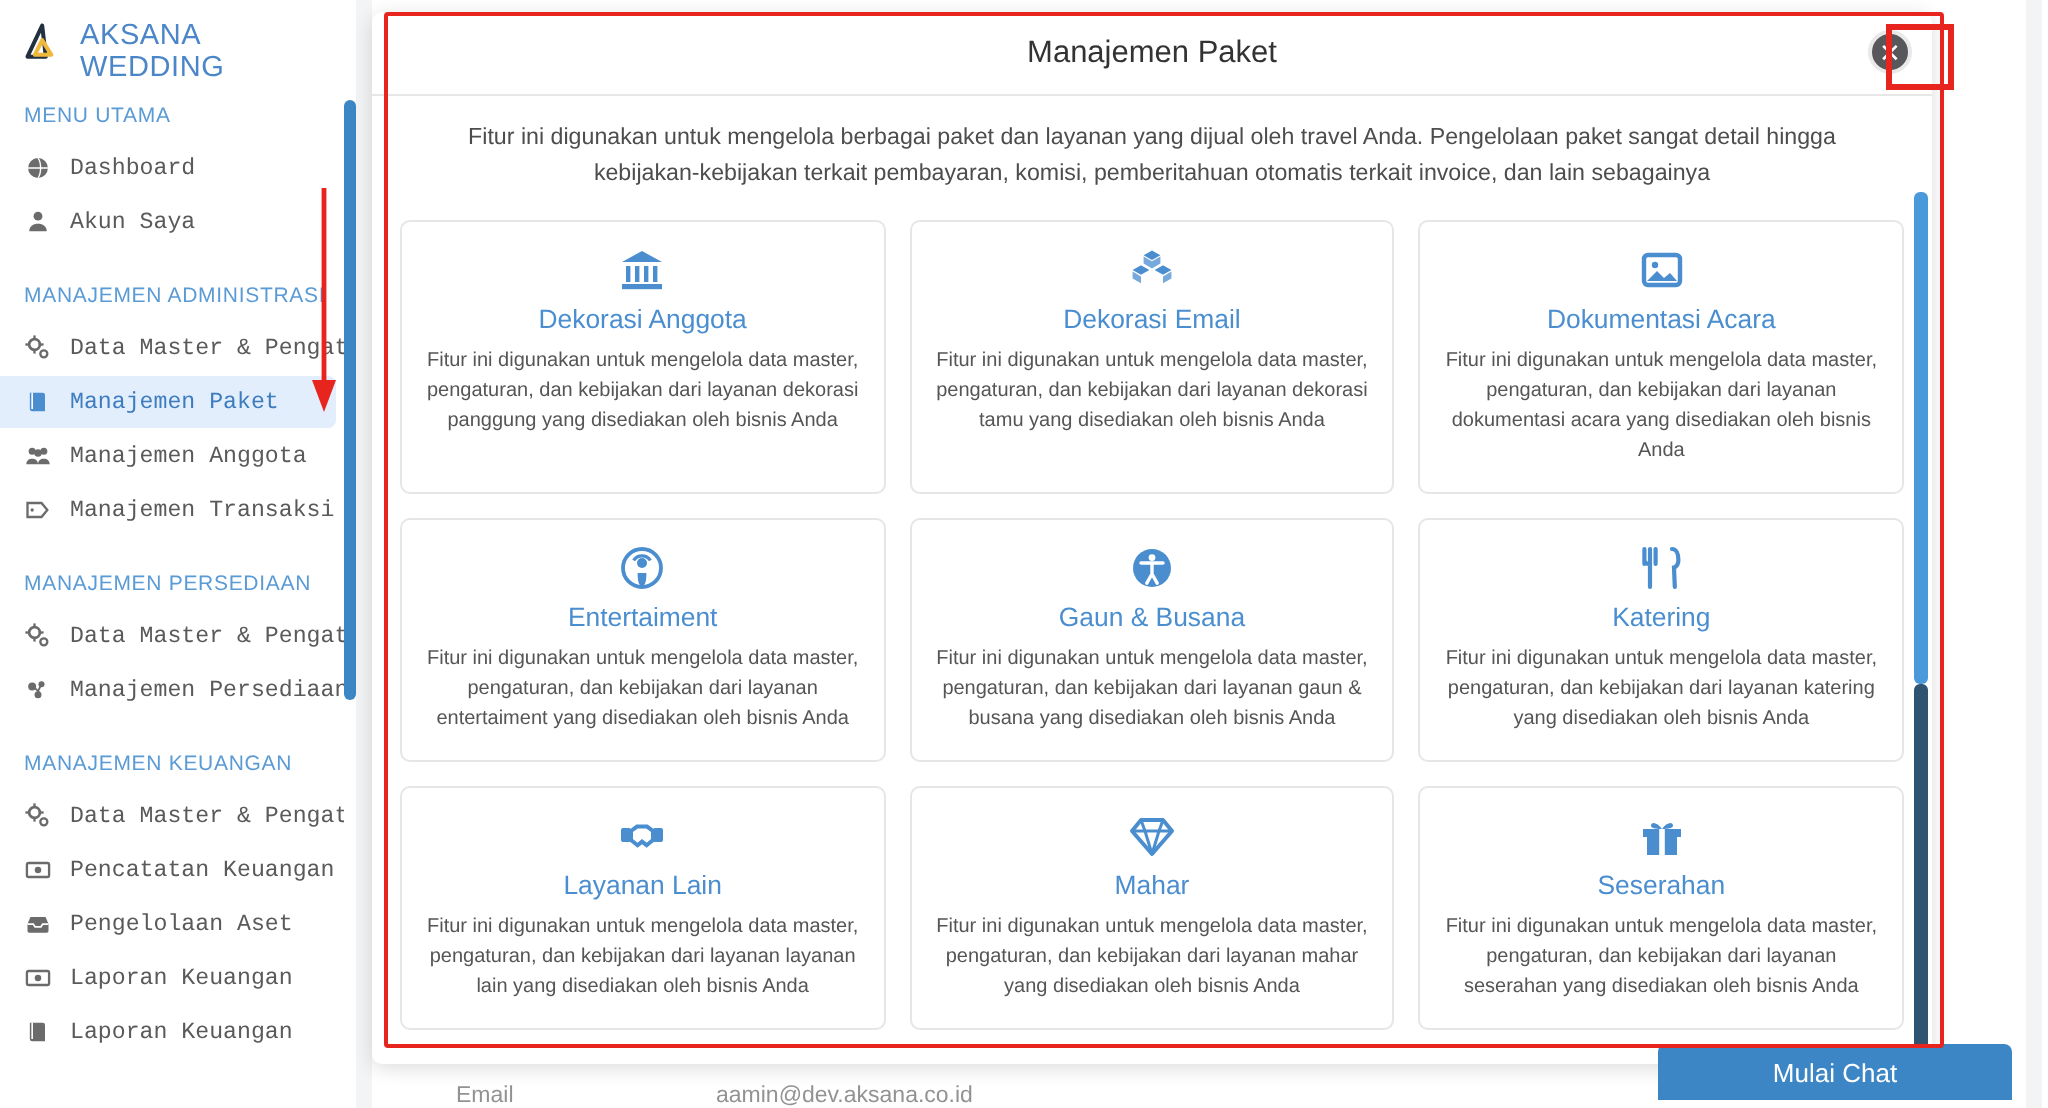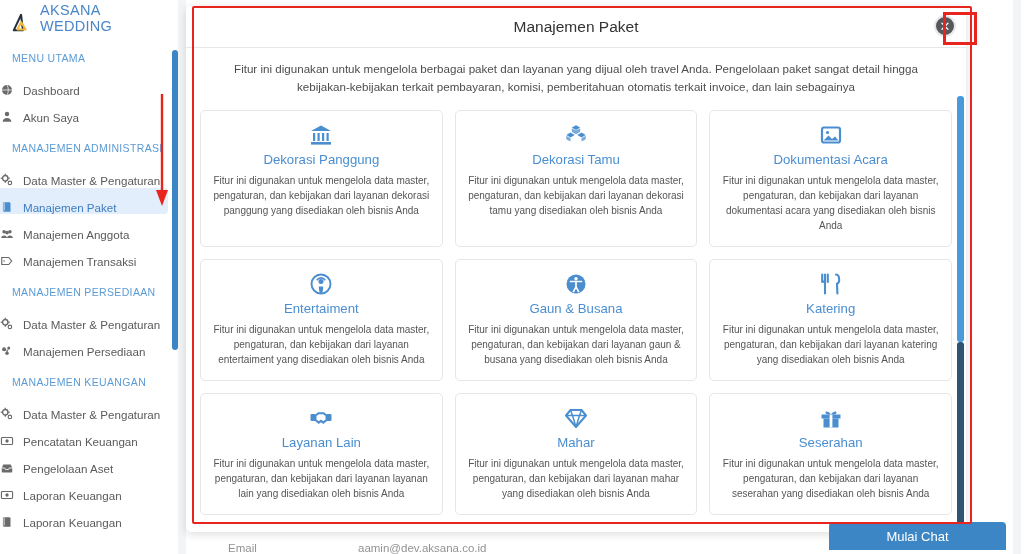--- a/index.html
+++ b/index.html
@@ -9,33 +9,33 @@
     font-family: "Liberation Sans", sans-serif;
     background: #ffffff;
   }
   #app { position: relative; width: 1024px; height: 554px; background:#fff; }
 
   
   .sidebar {
     position: absolute; left:0; top:0; width:172px; height:554px;
     background:#ffffff; overflow:hidden;
   }
-  .brand { display:flex; align-items:flex-end; gap:7px; padding:10px 0 0 11px; height:34px; }
+  .brand { display:flex; align-items:flex-start; gap:7px; padding:10px 0 0 11px; height:34px; }
   .brand-logo { width:22px; height:22px; flex:none; }
   .brand-text { color:#4a86c8; font-size:14.5px; letter-spacing:.3px; font-weight:400; }
 
   .sec-title {
     color:#5b9bd5; font-size:10.5px; letter-spacing:.35px;
     padding:0 0 0 12px; margin-top:18px; margin-bottom:7px;
   }
   .nav-item {
-    display:flex; align-items:flex-end; gap:9px;
-    height:26px; padding-left:0; margin:1px 4px 1px 0;
+    display:flex; align-items:center; gap:9px;
+    height:26px; padding-left:12px; margin:1px 4px 1px 0;
     border-radius:0 4px 4px 0;
-    color:#5a5a5a; font-size:11.6px; cursor:pointer; white-space:nowrap;
+    color:#5a5a5a; font-size:11.6px; cursor:pointer; white-space:nowrap;font-family:Liberation Mono, monospace;
   }
   .nav-item.active { background:#e2eefb; color:#3e7cc0; }
   .nav-ico { width:14px; height:14px; flex:none; display:flex; align-items:center; justify-content:center; }
   .nav-ico svg { display:block; }
 
   
   .side-scroll {
     position:absolute; left:172px; top:50px; width:6px; height:300px;
     background:#3d86c6; border-radius:3px;
   }
@@ -302,34 +302,34 @@
                 <path d="M12 2.5 22 8H2z" fill="#4a8ed0"></path>
                 <g fill="#4a8ed0">
                   <rect x="4" y="10" width="2.2" height="8"></rect>
                   <rect x="8.5" y="10" width="2.2" height="8"></rect>
                   <rect x="13" y="10" width="2.2" height="8"></rect>
                   <rect x="17.5" y="10" width="2.2" height="8"></rect>
                   <rect x="2" y="19" width="20" height="2.6"></rect>
                 </g>
               </svg>
             </div>
-            <div class="card-title">Dekorasi Panggung</div>
+            <div class="card-title">Dekorasi Anggota</div>
             <div class="card-desc">Fitur ini digunakan untuk mengelola data master, pengaturan, dan kebijakan dari layanan dekorasi panggung yang disediakan oleh bisnis Anda</div>
           </div>
           <div class="card">
             <div class="card-ico">
               <svg width="24" height="24" viewBox="0 0 24 24">
                 <path d="M12 2.2l4.2 2.4-4.2 2.4-4.2-2.4z" fill="#4a8ed0"></path>
                 <path d="M6.5 9.6l4.2 2.4-4.2 2.4L2.3 12z" fill="#4a8ed0"></path>
                 <path d="M17.5 9.6l4.2 2.4-4.2 2.4-4.2-2.4z" fill="#4a8ed0"></path>
                 <path d="M7.8 5.2v3.6l4.2 2.4V7.6zM16.2 5.2v3.6L12 11.2V7.6z" fill="#4a8ed0" opacity=".75"></path>
                 <path d="M2.3 12.8v3.4l4.2 2.4v-3.4zM21.7 12.8v3.4l-4.2 2.4v-3.4z" fill="#4a8ed0" opacity=".75"></path>
               </svg>
             </div>
-            <div class="card-title">Dekorasi Tamu</div>
+            <div class="card-title">Dekorasi Email</div>
             <div class="card-desc">Fitur ini digunakan untuk mengelola data master, pengaturan, dan kebijakan dari layanan dekorasi tamu yang disediakan oleh bisnis Anda</div>
           </div>
           <div class="card">
             <div class="card-ico">
               <svg width="24" height="24" viewBox="0 0 24 24">
                 <rect x="3" y="4.5" width="18" height="15" rx="2" fill="none" stroke="#4a8ed0" stroke-width="2.2"></rect>
                 <circle cx="8.5" cy="9.5" r="1.6" fill="#4a8ed0"></circle>
                 <path d="M4.5 17.5l5-5 3.5 3.5 3-2.5 3.5 4z" fill="#4a8ed0"></path>
               </svg>
             </div>

